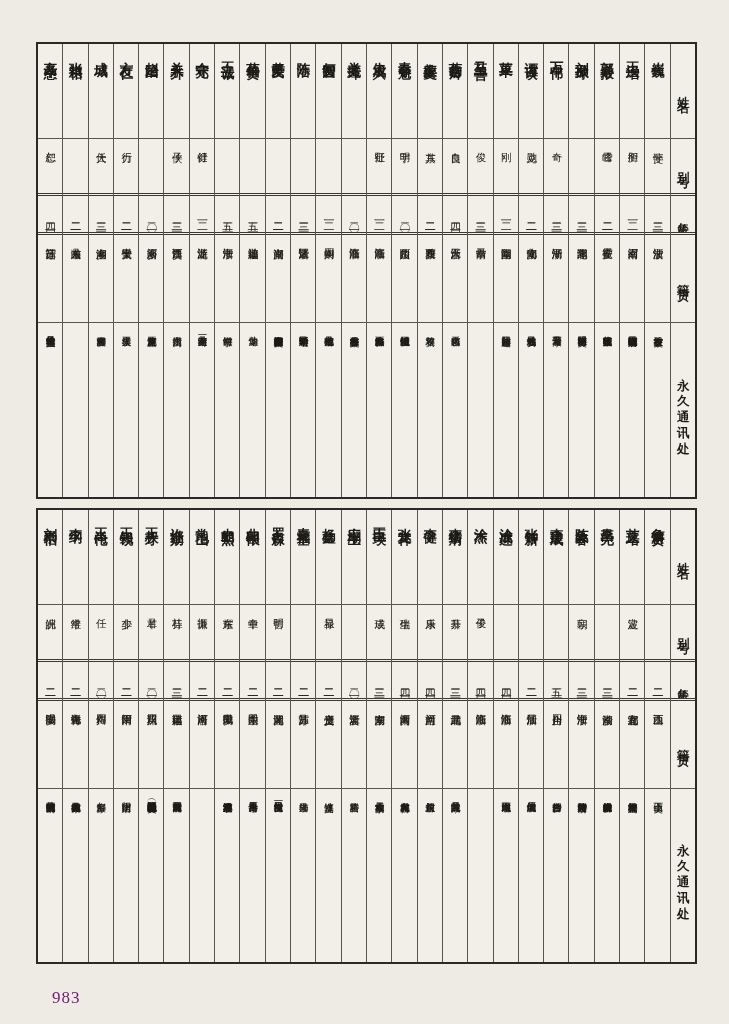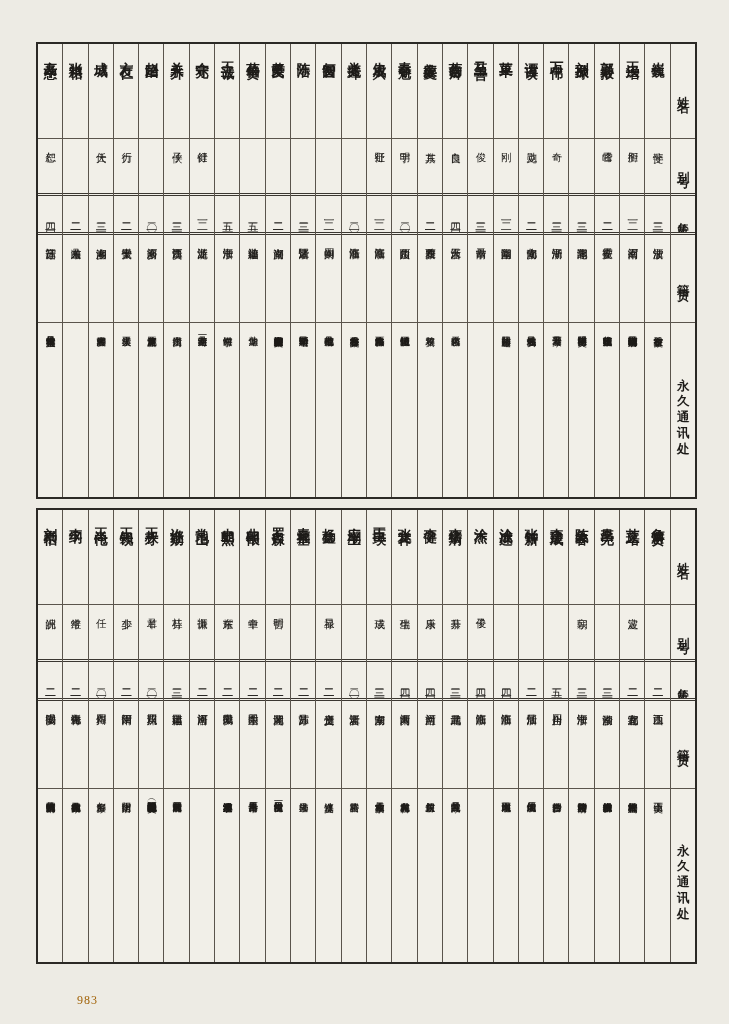--- a/index.html
+++ b/index.html
@@ -39,22 +39,22 @@
   .cell.address{ flex: 1 1 auto; padding-top: 6px; padding-bottom: 4px; font-size: 9.5px; }
   .header-col .cell { font-weight: bold; font-size: 12.5px; }
   .header-col .cell span { letter-spacing: 5px; }
   .header-col .cell.name { align-items: center; padding-top: 0; }
   .header-col .cell.alias, .header-col .cell.native { align-items: center; padding-top: 0; }
   .header-col .cell.age { font-size: 11px; }
   .header-col .cell.age span { letter-spacing: 1px; }
   .header-col .cell.address { align-items: center; padding-top: 0; }
   .header-col .cell.address span { letter-spacing: 16px; }
   .page-number {
-    position: absolute; left: 52px; bottom: 16px; font-size: 12px;
-    letter-spacing: 1px; color: #a16207; margin-left: 25px;
+    position: absolute; left: 52px; bottom: 16px; font-size: 17px;
+    letter-spacing: 1px; color: #701a75;
   }
 </style>
 </head>
 <body>
 
 <div class="page">
   <div class="frame">
     <div class="table">
         <div class="col header-col">
           <div class="cell name">

